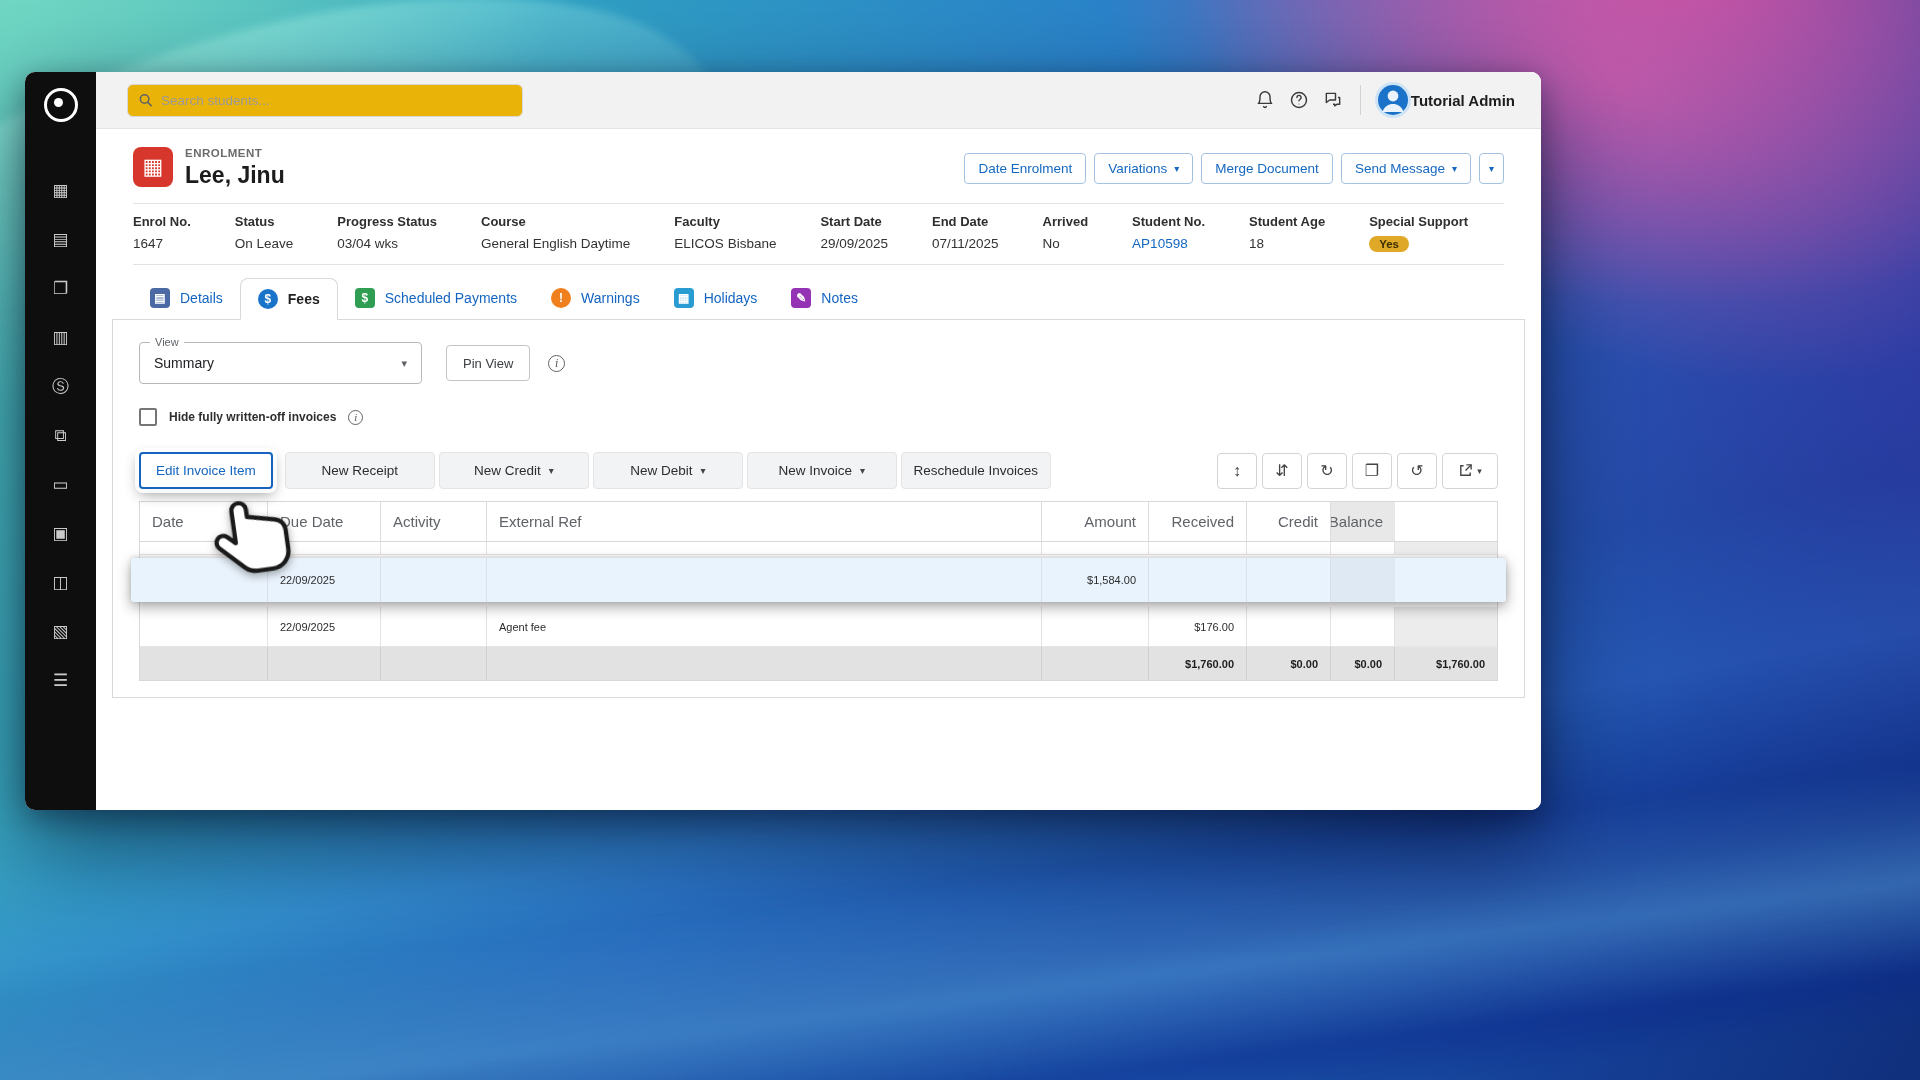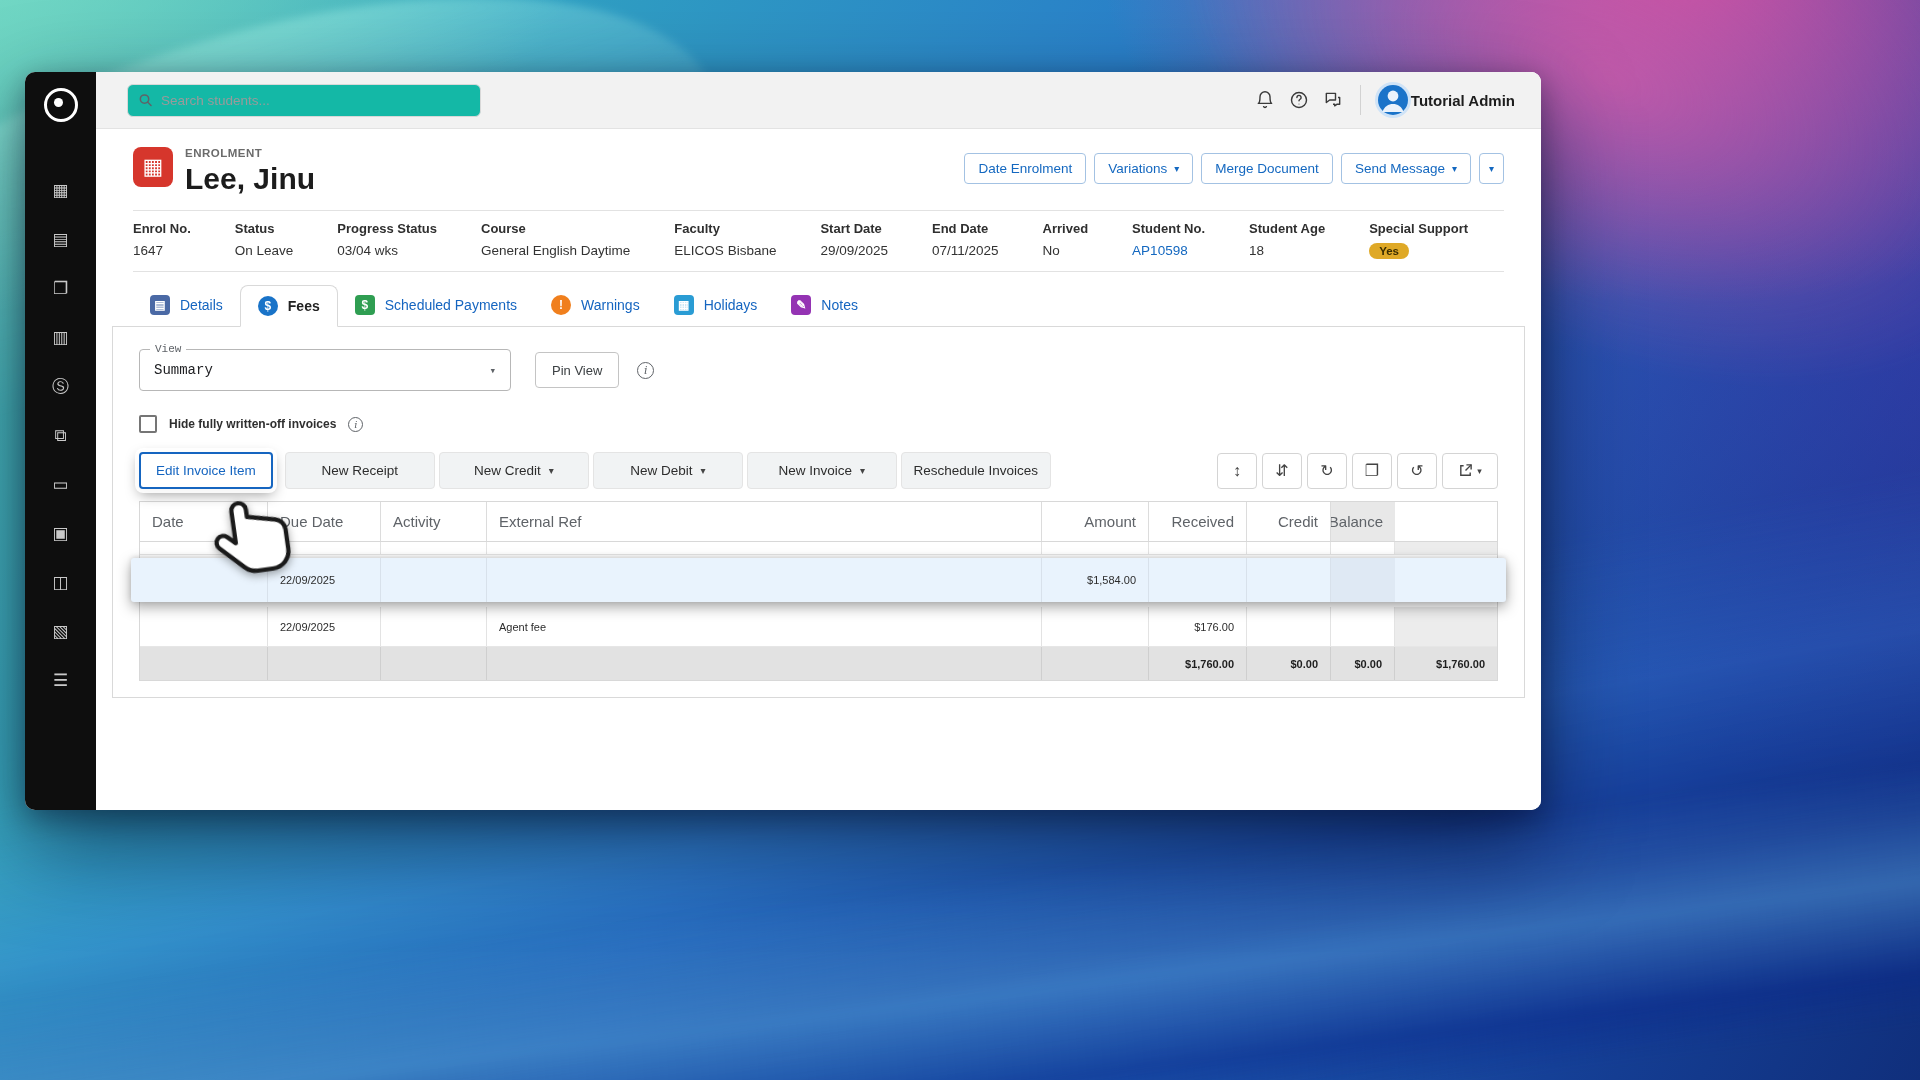--- a/index.html
+++ b/index.html
@@ -36,42 +36,42 @@
   .side-nav { margin-top:44px; display:flex; flex-direction:column; align-items:center; width:100%; }
   .side-icon { height:49px; width:100%; display:flex; align-items:center; justify-content:center;
     color:#c9c9c9; font-size:17px; cursor:pointer; }
 
   
   .main { position:absolute; left:71px; top:0; right:0; bottom:0; background:#fff; display:flex; flex-direction:column; }
 
   
   .topbar { height:57px; background:#f2f2f2; border-bottom:1px solid #e3e3e3;
     display:flex; align-items:center; padding:0 26px 0 31px; flex:0 0 auto; }
-  .search-box { width:354px; height:33px; background:#14b8a6; border:1px solid #d8d8d8; border-radius:6px;
+  .search-box { width:396px; height:33px; background:#eab308; border:1px solid #d8d8d8; border-radius:6px;
     display:flex; align-items:center; padding:0 10px; gap:8px; }
   .search-box input { border:none; outline:none; background:transparent; font-size:13.5px; color:#333; width:100%;
     font-family:"Liberation Sans", sans-serif; }
   .search-box input::placeholder { color:#9a9a9a; }
   .topbar-spacer { flex:1; }
   .top-icon { width:34px; height:34px; display:flex; align-items:center; justify-content:center; cursor:pointer; }
   .top-divider { width:1px; height:30px; background:#d2d2d2; margin:0 14px 0 10px; }
   .user-chip { display:flex; align-items:center; gap:0; cursor:pointer; }
   .user-name { font-size:15px; font-weight:700; color:#1d1d1d; }
 
   
   .content { flex:1; padding:14px 16px 0; overflow:hidden; }
   .inner-pad { margin:0 21px; }
 
   
   .enrol-header { display:flex; align-items:flex-start; padding-top:4px; }
   .enrol-icon { width:40px; height:40px; background:#d6362c; border-radius:8px; color:#fff;
     display:flex; align-items:center; justify-content:center; font-size:22px; }
   .enrol-titles { margin-left:12px; }
   .enrol-label { font-size:11.5px; letter-spacing:0.5px; color:#6b6b6b; font-weight:600; }
-  .enrol-name { font-size:30px; font-weight:700; color:#1c1c1c; margin-top:3px; }
+  .enrol-name { font-size:23px; font-weight:700; color:#1c1c1c; margin-top:3px; }
   .enrol-actions { margin-left:auto; display:flex; gap:8px; align-items:center; padding-top:6px; }
   .btn-blue-outline { height:31px; padding:0 13px; background:#fff; border:1px solid #a3c2e3; border-radius:4px;
     color:#1468c0; font-size:13.5px; display:inline-flex; align-items:center; gap:7px; cursor:pointer;
     font-family:"Liberation Sans", sans-serif; }
   .btn-blue-outline .caret { font-size:10px; }
   .btn-mini { padding:0 9px; }
 
   
   .info-row { margin-top:14px; border-top:1px solid #e2e2e2; border-bottom:1px solid #e2e2e2;
     padding:10px 0 12px; display:flex; gap:0; }
@@ -92,38 +92,38 @@
   .tab-icon { width:20px; height:20px; border-radius:4px; color:#fff; font-size:12px; font-weight:700;
     display:flex; align-items:center; justify-content:center; }
   .tab-icon.round { border-radius:50%; }
   .ti-details { background:#4a69a5; } .ti-fees { background:#1973c8; } .ti-sched { background:#2f9e52; }
   .ti-warn { background:#f07f1d; } .ti-holiday { background:#2a9cd4; } .ti-notes { background:#9433b3; }
 
   
   .panel { border:1px solid #d9d9d9; background:#fff; padding:22px 26px 16px; position:relative; z-index:1; }
 
   .view-row { display:flex; align-items:center; }
-  .select-field { position:relative; width:372px; height:42px; border:1px solid #b7b7b7; border-radius:4px;
-    display:flex; align-items:center; padding:0 14px; cursor:pointer; background:#fff;font-family:Liberation Mono, monospace; }
+  .select-field { position:relative; width:283px; height:42px; border:1px solid #b7b7b7; border-radius:4px;
+    display:flex; align-items:center; padding:0 14px; cursor:pointer; background:#fff; }
   .select-label { position:absolute; top:-7px; left:10px; background:#fff; padding:0 5px; font-size:11px; color:#5f6368; }
   .select-value { font-size:14px; color:#202124; }
   .select-caret { margin-left:auto; color:#5f6368; font-size:11px; }
   .btn-gray-outline { height:36px; padding:0 16px; background:#fff; border:1px solid #c4c4c4; border-radius:4px;
     color:#3c4043; font-size:13px; cursor:pointer; font-family:"Liberation Sans", sans-serif; }
   .info-circle { width:17px; height:17px; border:1.5px solid #5f6368; border-radius:50%; display:inline-flex;
     align-items:center; justify-content:center; font-size:11px; color:#5f6368; font-style:italic;
     font-family:"DejaVu Serif", serif; flex:0 0 auto; }
   .ml24 { margin-left:24px; } .ml18 { margin-left:18px; }
 
   .check-row { margin-top:24px; display:flex; align-items:center; gap:12px; }
   .checkbox { width:18px; height:18px; border:2px solid #757575; border-radius:2px; background:#fff; cursor:pointer; }
   .check-label { font-size:12px; font-weight:700; color:#2f2f2f; }
   .info-circle.small { width:15px; height:15px; font-size:10px; }
 
-  .actions-row { margin-top:19px; display:flex; align-items:center; gap:4px;justify-content:space-between; }
+  .actions-row { margin-top:26px; display:flex; align-items:center; gap:4px;justify-content:space-between; }
   .btn-flat { height:37px; width:150px; background:#f1f3f4; border:1px solid #e4e4e4; border-radius:4px;
     color:#2d2d2d; font-size:13.5px; display:inline-flex; align-items:center; justify-content:center; gap:8px;
     cursor:pointer; font-family:"Liberation Sans", sans-serif; }
   .btn-flat .caret { font-size:10px; color:#444; }
   .btn-edit-invoice { height:37px; padding:0 15px; background:#fff; border:2px solid #1565c0; border-radius:4px;
     color:#1565c0; font-size:13.5px; font-weight:500; cursor:pointer; font-family:"Liberation Sans", sans-serif;
     box-shadow:0 0 0 4px rgba(255,255,255,0.9), 0 5px 14px rgba(0,0,0,0.40); position:relative; z-index:3; margin-right:8px; }
   .icon-toolbar { margin-left:auto; display:flex; gap:5px; }
   .icon-btn { width:40px; height:36px; background:#fff; border:1px solid #d4d4d4; border-radius:4px;
     display:flex; align-items:center; justify-content:center; color:#444; font-size:16px; cursor:pointer; gap:4px; }

